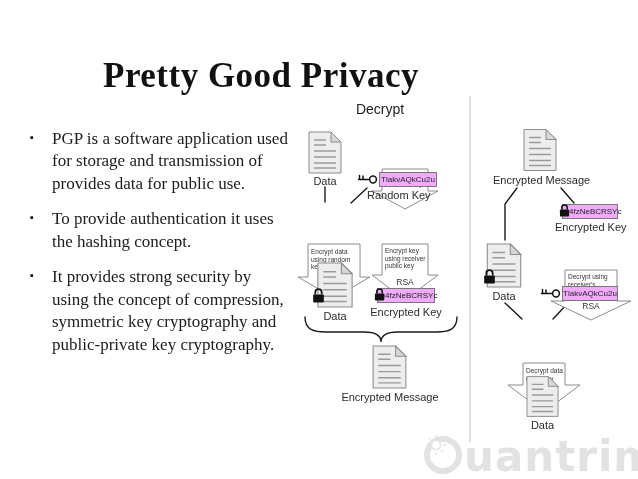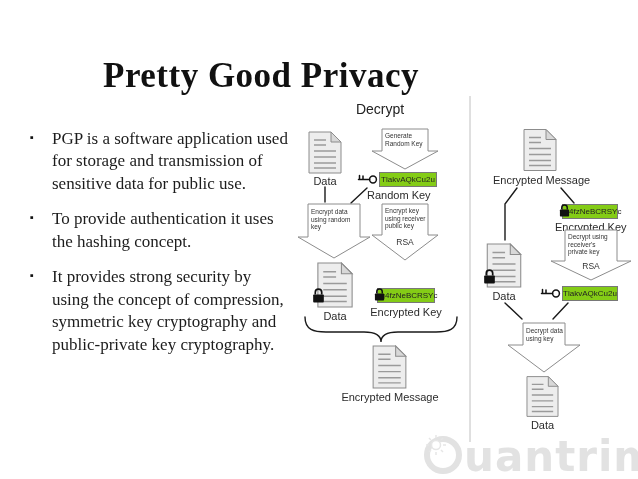--- a/index.html
+++ b/index.html
@@ -8,23 +8,23 @@
   .title{position:absolute;left:0;top:33px;width:522px;text-align:center;
          font-family:"Liberation Serif",serif;font-size:35px;font-weight:600;letter-spacing:.5px;color:#111;}
   .bullets{position:absolute;left:30px;top:128px;width:262px;margin:0;padding:0;list-style:none;
            font-family:"Liberation Serif",serif;font-size:17px;line-height:1.32;color:#1c1c1c;}
   .bullets li{position:relative;padding-left:22px;margin-bottom:13px;}
   .bullet-marker{position:absolute;left:0;top:2px;font-size:11px;color:#111;}
   .bullet-marker::before{content:"▪";}
   
   .dlabel{position:absolute;font-size:11px;color:#2b2b2b;text-align:center;white-space:nowrap;}
   .sec-title{position:absolute;font-size:14px;color:#222;text-align:center;}
-  .keybox{position:absolute;background:#84cc16;border:1px solid #787878;box-sizing:border-box;
+  .keybox{position:absolute;background:#f0abfc;border:1px solid #787878;box-sizing:border-box;
           font-size:8px;color:#222;display:flex;align-items:center;justify-content:center;white-space:nowrap;text-align:center;}
-  .arrow{position:absolute;}
+  .arrow{position:absolute;margin-top:40px;}
   .arrow svg{position:absolute;left:0;top:0;overflow:visible;}
   .arrow .atext{position:absolute;font-size:6.5px;line-height:1.18;color:#333;text-align:left;}
   .arrow .algo{position:absolute;width:100%;text-align:center;font-size:8.5px;color:#333;}
   .doc{position:absolute;}
   .lock{position:absolute;}
   .keyicon{position:absolute;}
   .overlay{position:absolute;left:0;top:0;pointer-events:none;}
   .watermark{position:absolute;left:420px;top:428px;width:218px;height:51px;overflow:hidden;}
   .wm-text{position:absolute;left:44px;top:4px;font-family:"DejaVu Sans",sans-serif;font-weight:bold;
            font-size:42px;letter-spacing:1px;color:#e2e2e2;white-space:nowrap;}
@@ -48,21 +48,21 @@
       <circle cx="15.5" cy="6.5" r="3.4" stroke="#111" stroke-width="1.5" fill="none"></circle>
     </symbol>
   </defs>
 </svg>
 
 <div class="slide">
 
   <h1 class="title">Pretty Good Privacy</h1>
 
   <ul class="bullets">
-    <li><span class="bullet-marker"></span><span>PGP is a software application used for storage and transmission of sensitive data for public use.</span></li>
+    <li><span class="bullet-marker"></span><span>PGP is a software application used for storage and transmission of provides data for public use.</span></li>
     <li><span class="bullet-marker"></span><span>To provide authentication it uses the hashing concept.</span></li>
     <li><span class="bullet-marker"></span><span>It provides strong security by using the concept of compression, symmetric key cryptography and public-private key cryptography.</span></li>
   </ul>
 
   <svg class="overlay" width="638" height="479">
     <path d="M470,96 V442" stroke="#c0c0c0" stroke-width="1" fill="none"></path>
     <path d="M325,187 V202 M351,203 L367,188
              M517,188 L505,204 M505,204 V240 M561,188 L574,203
              M505,303 L522,319 M568,303 L553,319" stroke="#1a1a1a" stroke-width="1.4" fill="none" stroke-linecap="round"></path>
     <path d="M305,317 C305,330 314,332 326,332 L364,332 C374,332 381,334 381,342 C381,334 388,332 398,332 L436,332 C448,332 457,330 457,317" stroke="#1a1a1a" stroke-width="1.4" fill="none" stroke-linecap="round"></path>

